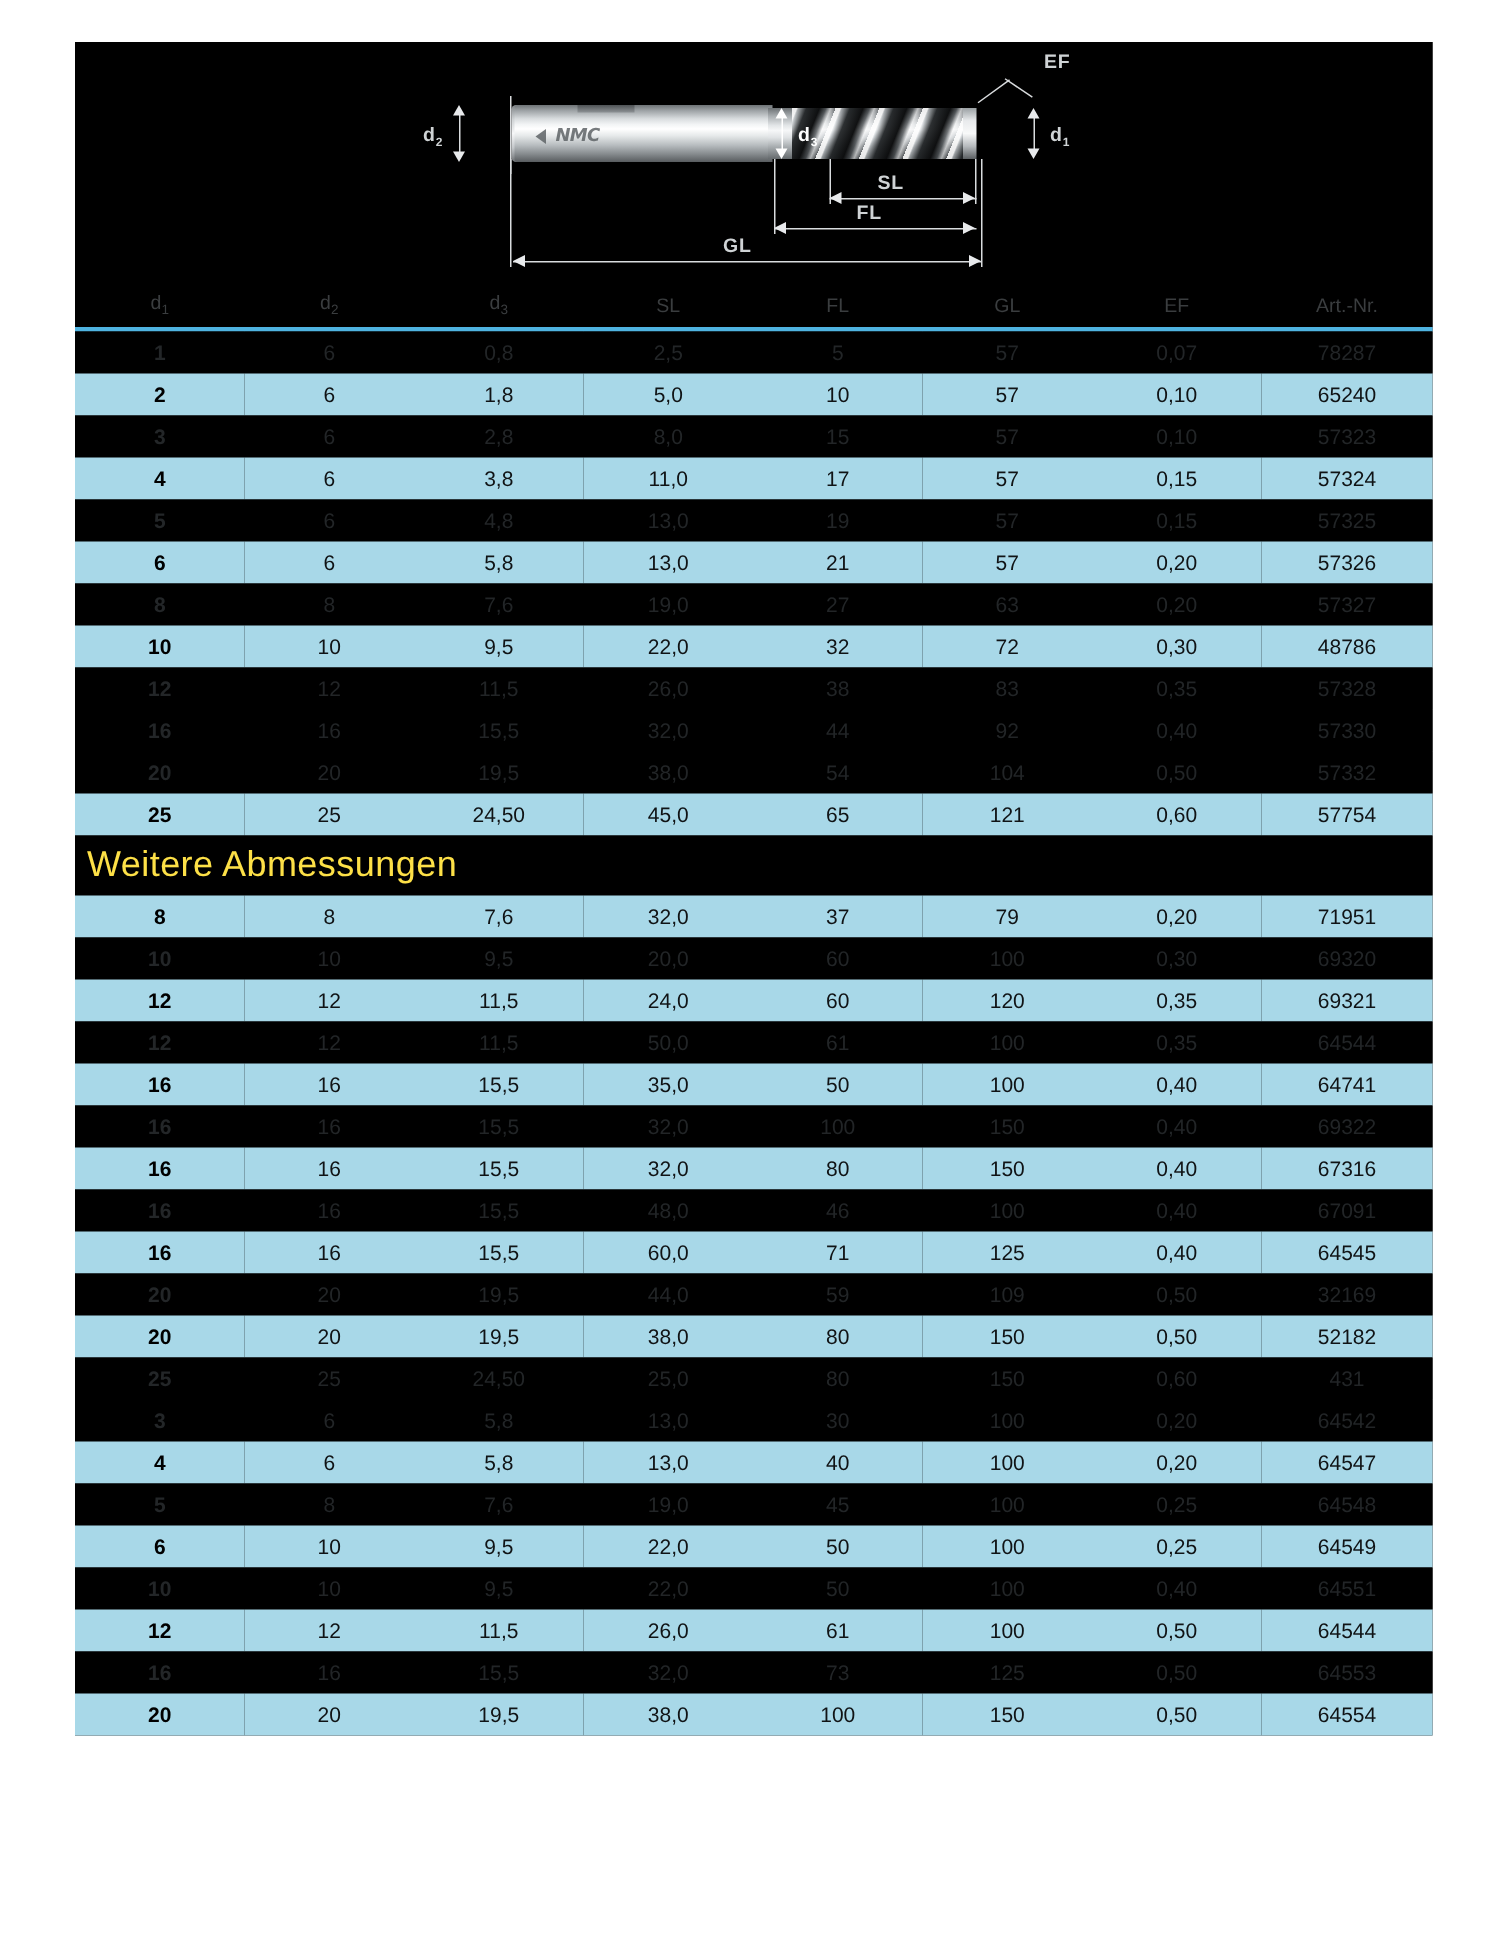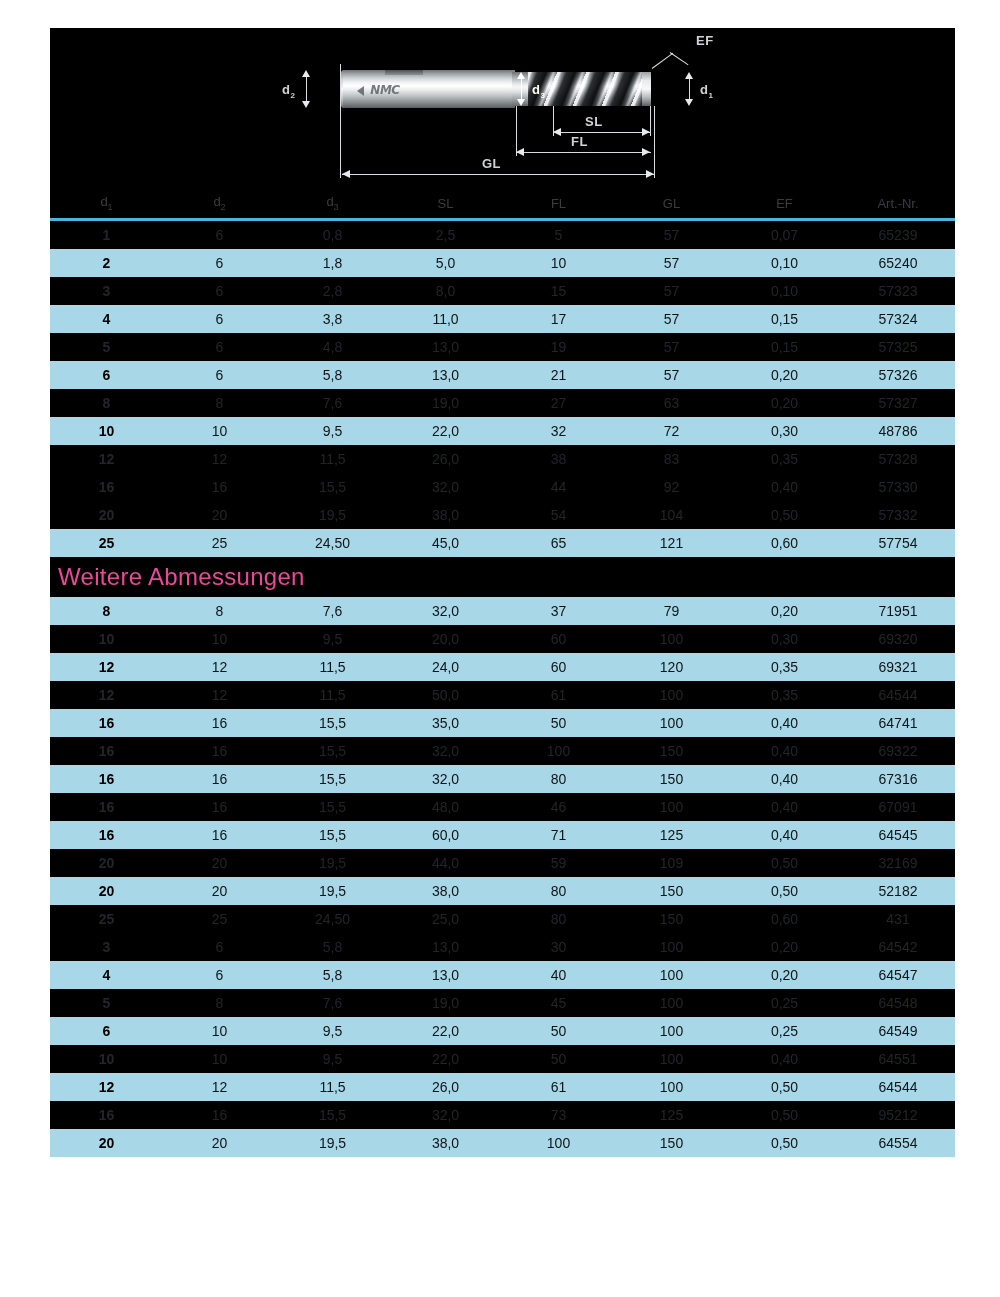--- a/index.html
+++ b/index.html
@@ -103,21 +103,21 @@
   }
   thead th sub{font-size:9px;}
   tr.rule td{padding:0;height:3px;background:#4fb3e0;}
 
   tr.dark td{background:#000000;color:#222527;font-weight:normal;}
   tr.light td{background:#a8d8e8;color:#101315;font-weight:normal;}
   tr.dark td.first{font-weight:bold;color:#232628;}
   tr.light td.first{font-weight:bold;color:#000000;}
 
   tr.sec-dark td{
-    background:#000000;color:#ec4899;
+    background:#000000;color:#fde047;
     text-align:left;font-size:24px;font-weight:300;
     height:40px;padding-left:8px;letter-spacing:.3px;
     font-family:"Liberation Sans",sans-serif;
   }
   tr.sec-light td{
     background:#a8d8e8;color:#0d1012;
     text-align:left;font-size:24px;font-weight:300;
     height:40px;padding-left:8px;letter-spacing:.3px;
   }
   tr.sec-light td.er{
@@ -215,21 +215,21 @@
           <td colspan="8"></td>
         </tr>
         <tr class="dark">
           <td class="first">1</td>
           <td>6</td>
           <td>0,8</td>
           <td>2,5</td>
           <td>5</td>
           <td>57</td>
           <td>0,07</td>
-          <td>65239</td>
+          <td>78287</td>
         </tr>
         <tr class="light">
           <td class="first">2</td>
           <td>6</td>
           <td>1,8</td>
           <td>5,0</td>
           <td>10</td>
           <td>57</td>
           <td>0,10</td>
           <td>65240</td>
@@ -518,21 +518,21 @@
           <td>64544</td>
         </tr>
         <tr class="dark">
           <td class="first">16</td>
           <td>16</td>
           <td>15,5</td>
           <td>32,0</td>
           <td>73</td>
           <td>125</td>
           <td>0,50</td>
-          <td>95212</td>
+          <td>64553</td>
         </tr>
         <tr class="light">
           <td class="first">20</td>
           <td>20</td>
           <td>19,5</td>
           <td>38,0</td>
           <td>100</td>
           <td>150</td>
           <td>0,50</td>
           <td>64554</td>

